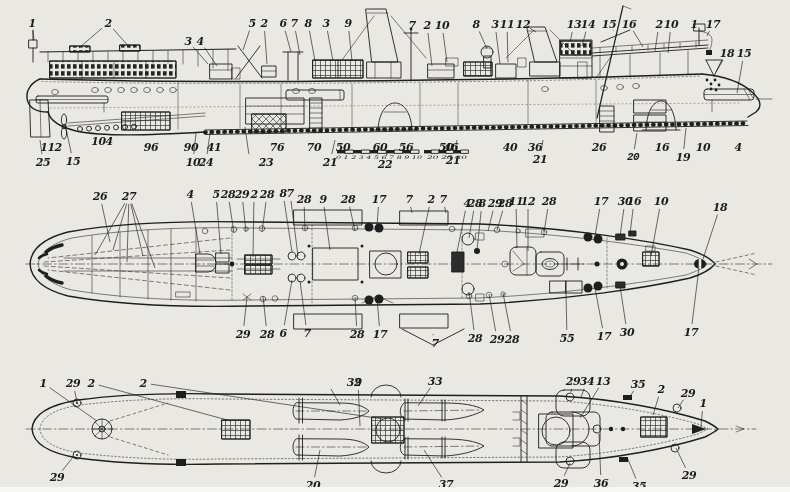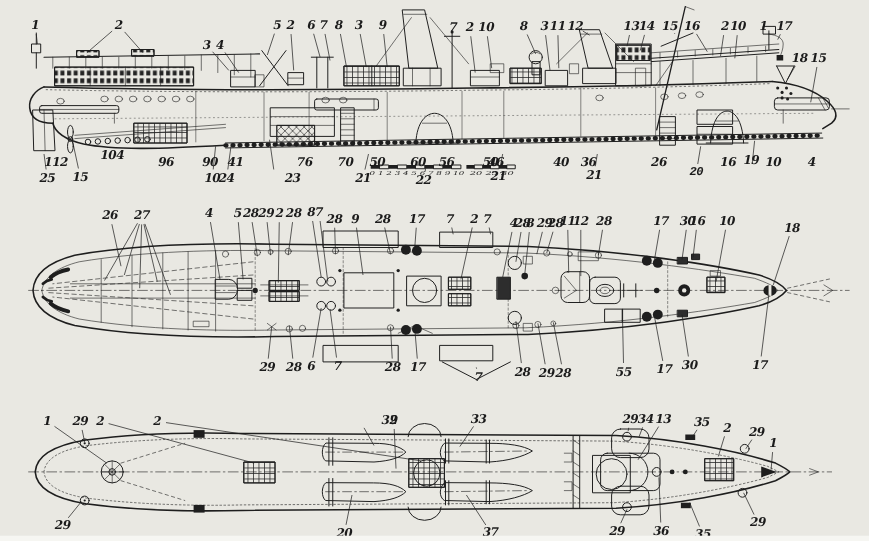--- a/index.html
+++ b/index.html
@@ -709,21 +709,21 @@
       <span class="callout" style="left: 406px; top: 147px;">56</span>
       <span class="callout" style="left: 446px; top: 147px;">50</span>
       <span class="callout" style="left: 453px; top: 160px;">21</span>
       <span class="callout" style="left: 451px; top: 147px;">46</span>
       <span class="callout" style="left: 510px; top: 147px;">40</span>
       <span class="callout" style="left: 535px; top: 147px;">36</span>
       <span class="callout" style="left: 540px; top: 159px;">21</span>
       <span class="callout" style="left: 599px; top: 147px;">26</span>
       <span class="callout" style="left: 633px; top: 157px; font-family: Liberation Mono, monospace;">20</span>
       <span class="callout" style="left: 662px; top: 147px;">16</span>
-      <span class="callout" style="left: 683px; top: 146px;">19</span>
+      <span class="callout" style="left: 683px; top: 157px;">19</span>
       <span class="callout" style="left: 703px; top: 147px;">10</span>
       <span class="callout" style="left: 738px; top: 147px;">4</span>
       <span class="callout" style="left: 100px; top: 196px;">26</span>
       <span class="callout" style="left: 129px; top: 196px;">27</span>
       <span class="callout" style="left: 190px; top: 194px;">4</span>
       <span class="callout" style="left: 216px; top: 194px;">5</span>
       <span class="callout" style="left: 228px; top: 194px;">28</span>
       <span class="callout" style="left: 242px; top: 194px;">29</span>
       <span class="callout" style="left: 254px; top: 194px;">2</span>
       <span class="callout" style="left: 267px; top: 194px;">28</span>

